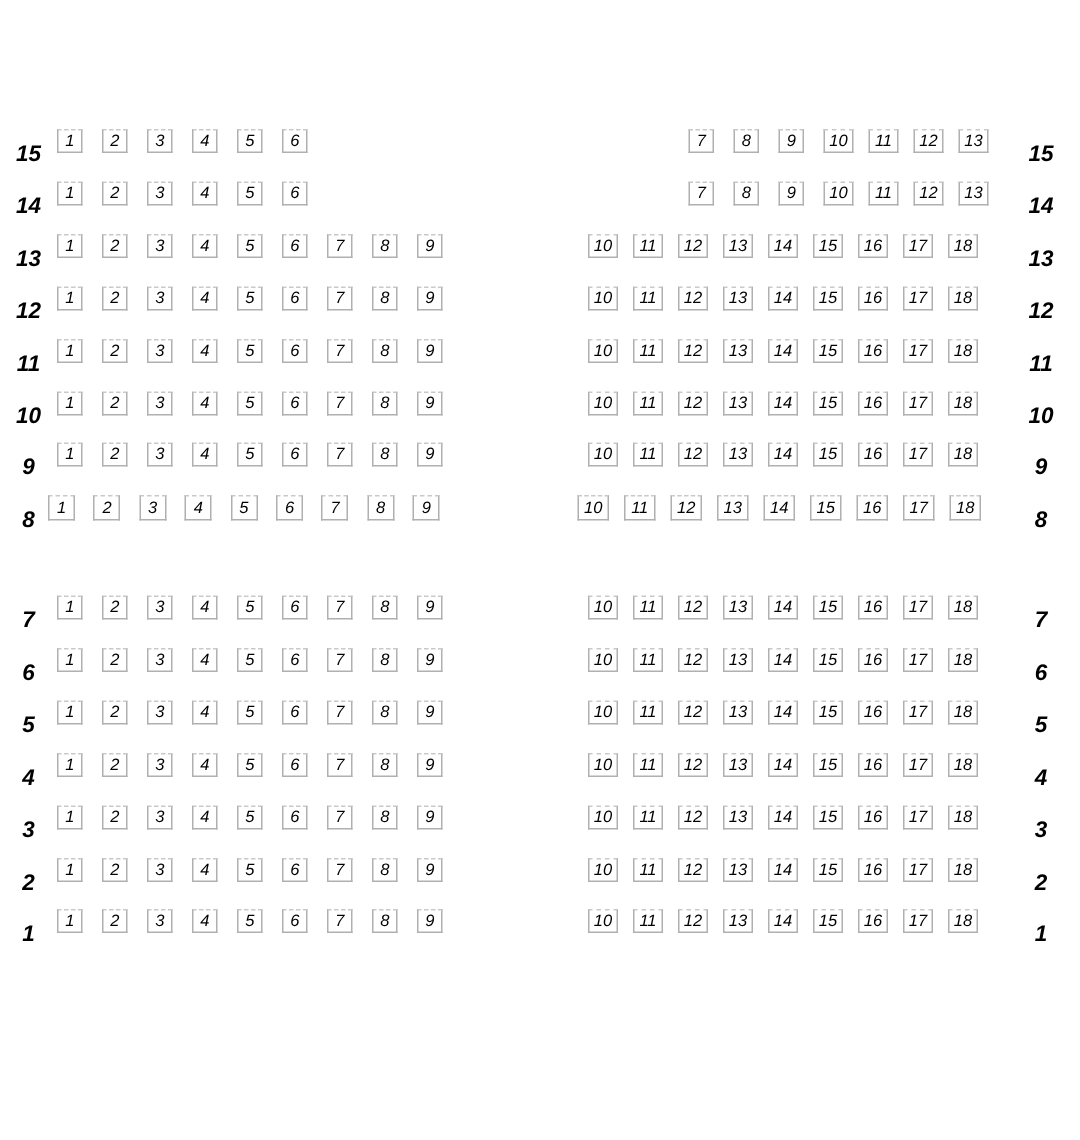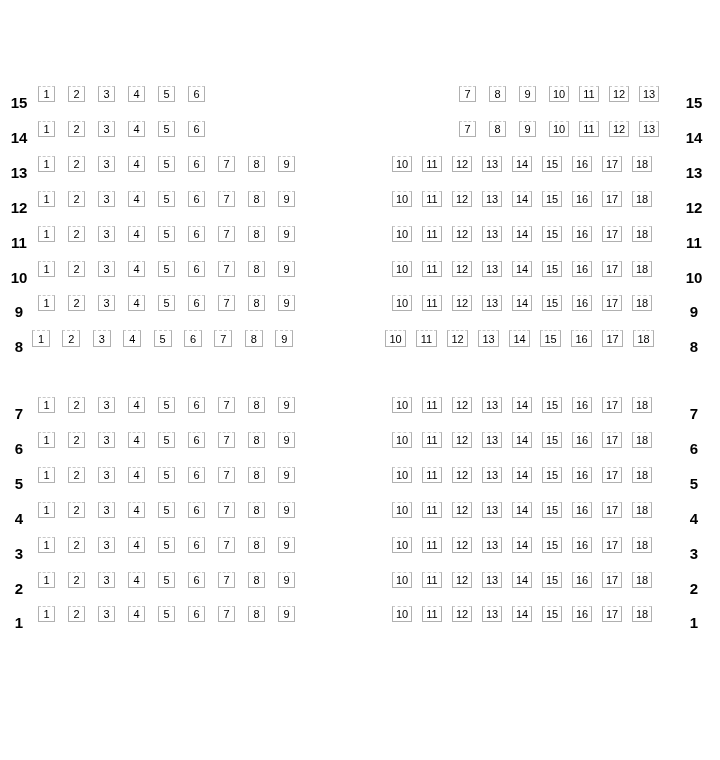--- a/index.html
+++ b/index.html
@@ -8,20 +8,21 @@
     width: 720px;
     height: 760px;
     background: var(--bg, #ffffff);
     overflow: hidden;
   }
   .seat-map {
     position: relative;
     width: 720px;
     height: 760px;
     font-family: "Liberation Sans", sans-serif;
+    font-style: italic;
   }
   .seat {
     position: absolute;
     box-sizing: border-box;
     height: 16px;
     background: var(--seat-bg, #ffffff);
     border: 1px solid var(--seat-border, #b0b0b0);
     border-top: 1px dashed var(--seat-border-top, #c9c9c9);
     color: var(--seat-text, #000000);
     font-size: 11px;

